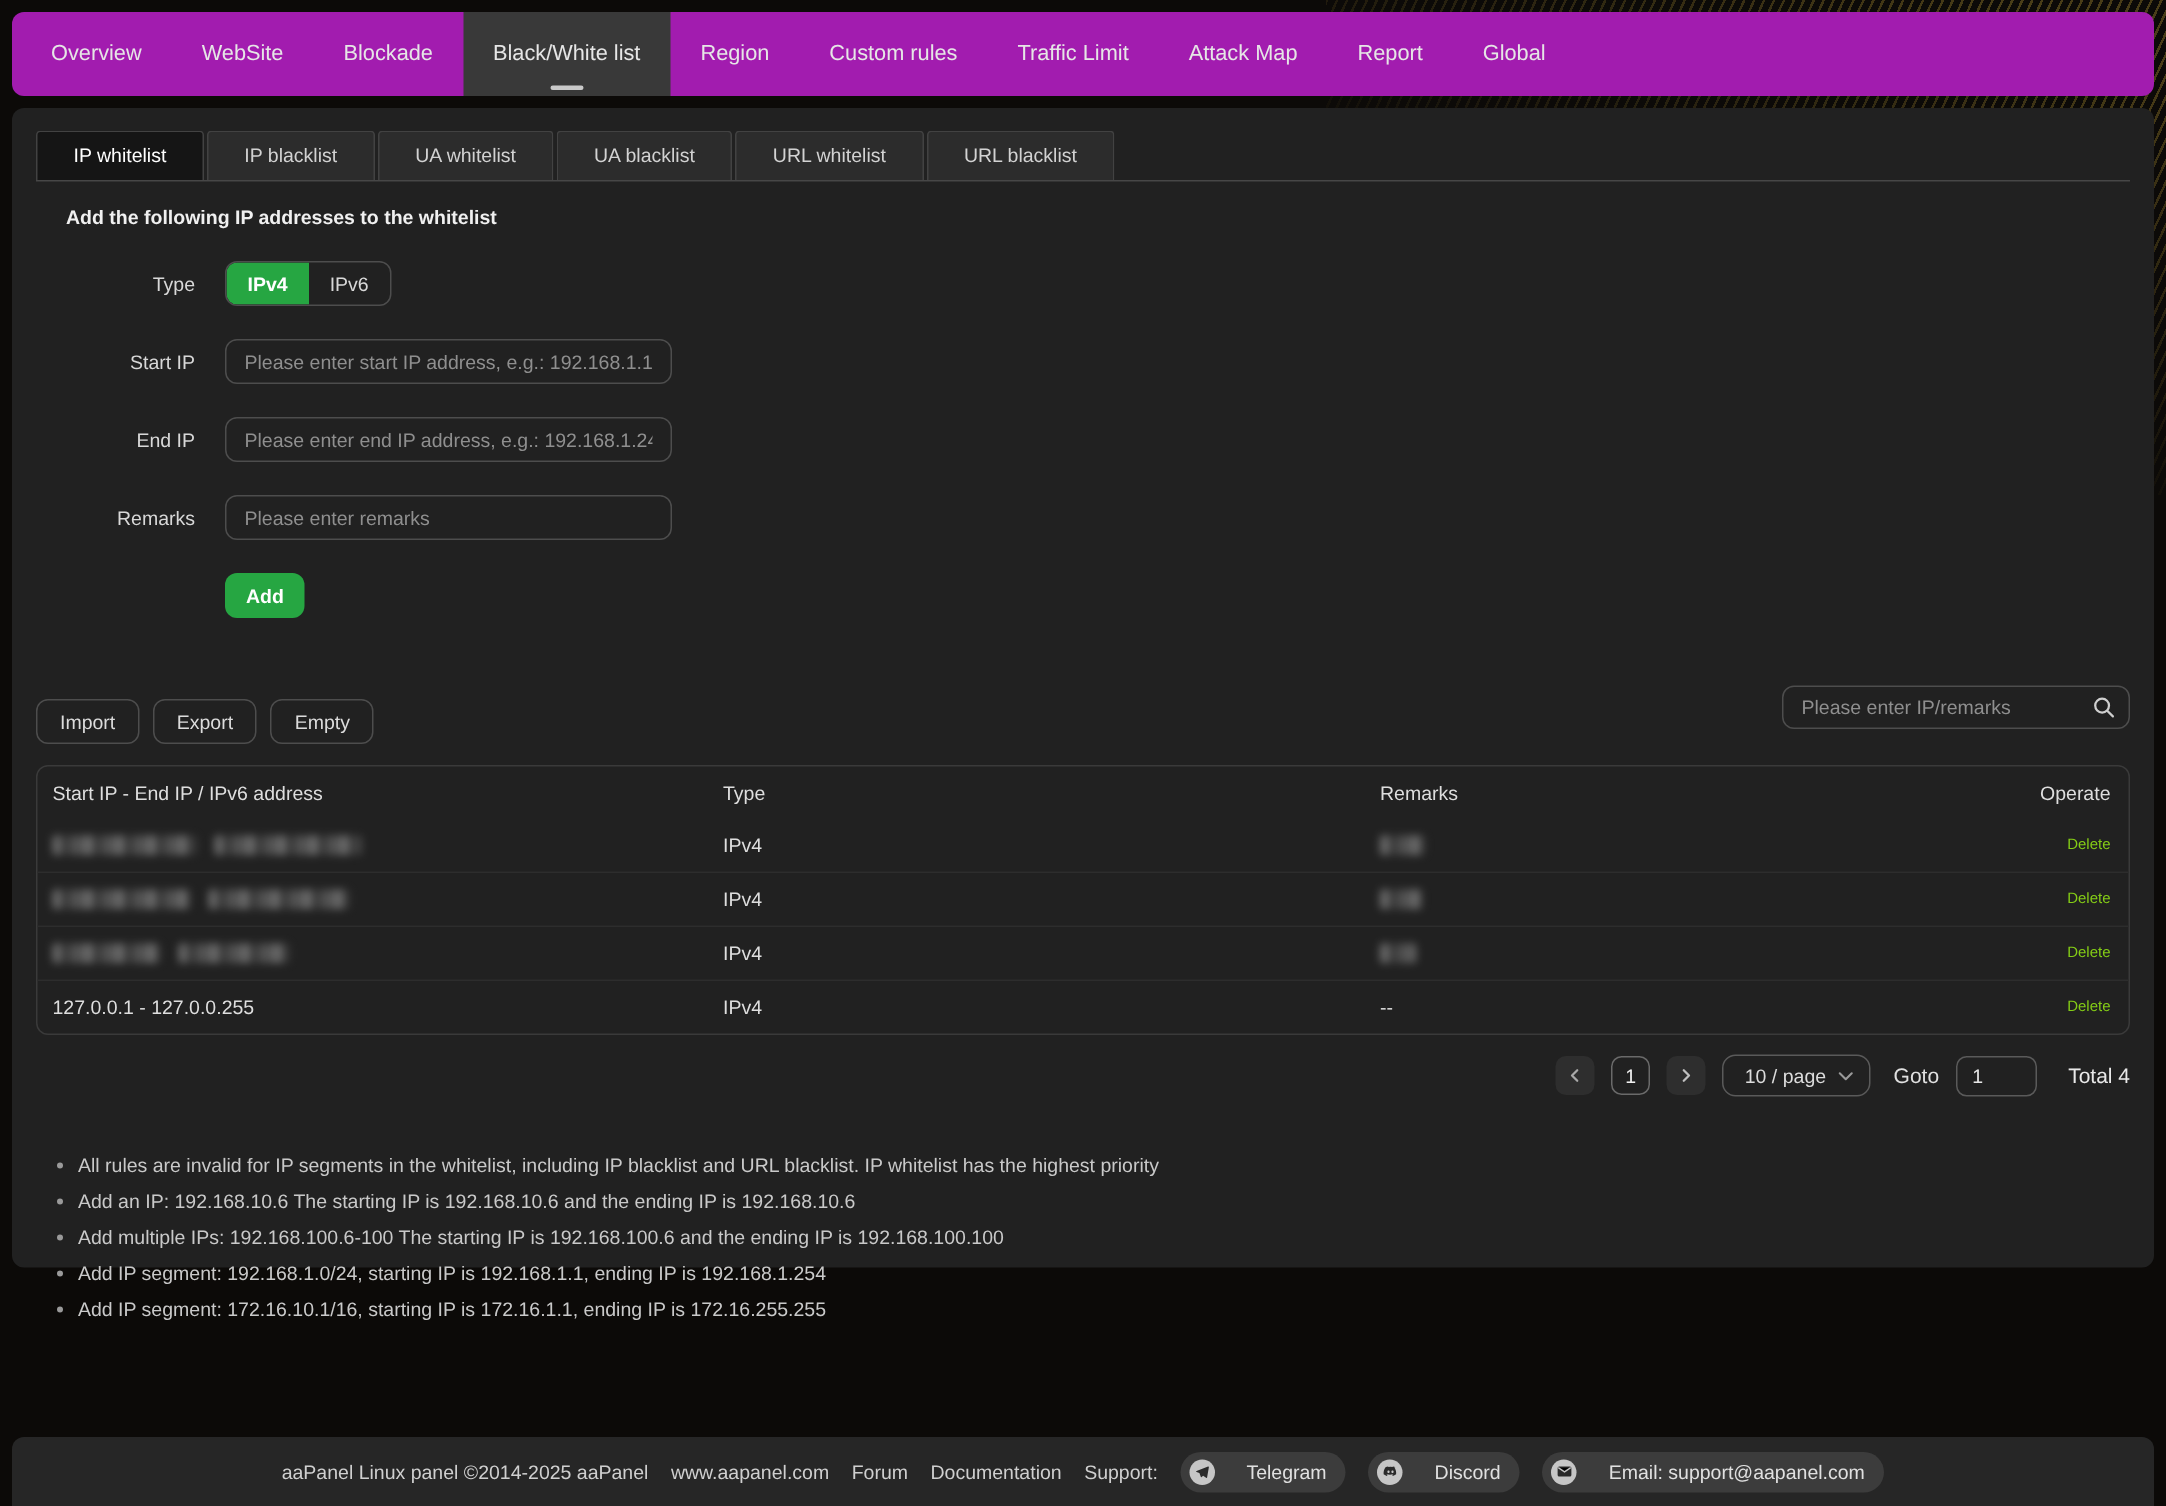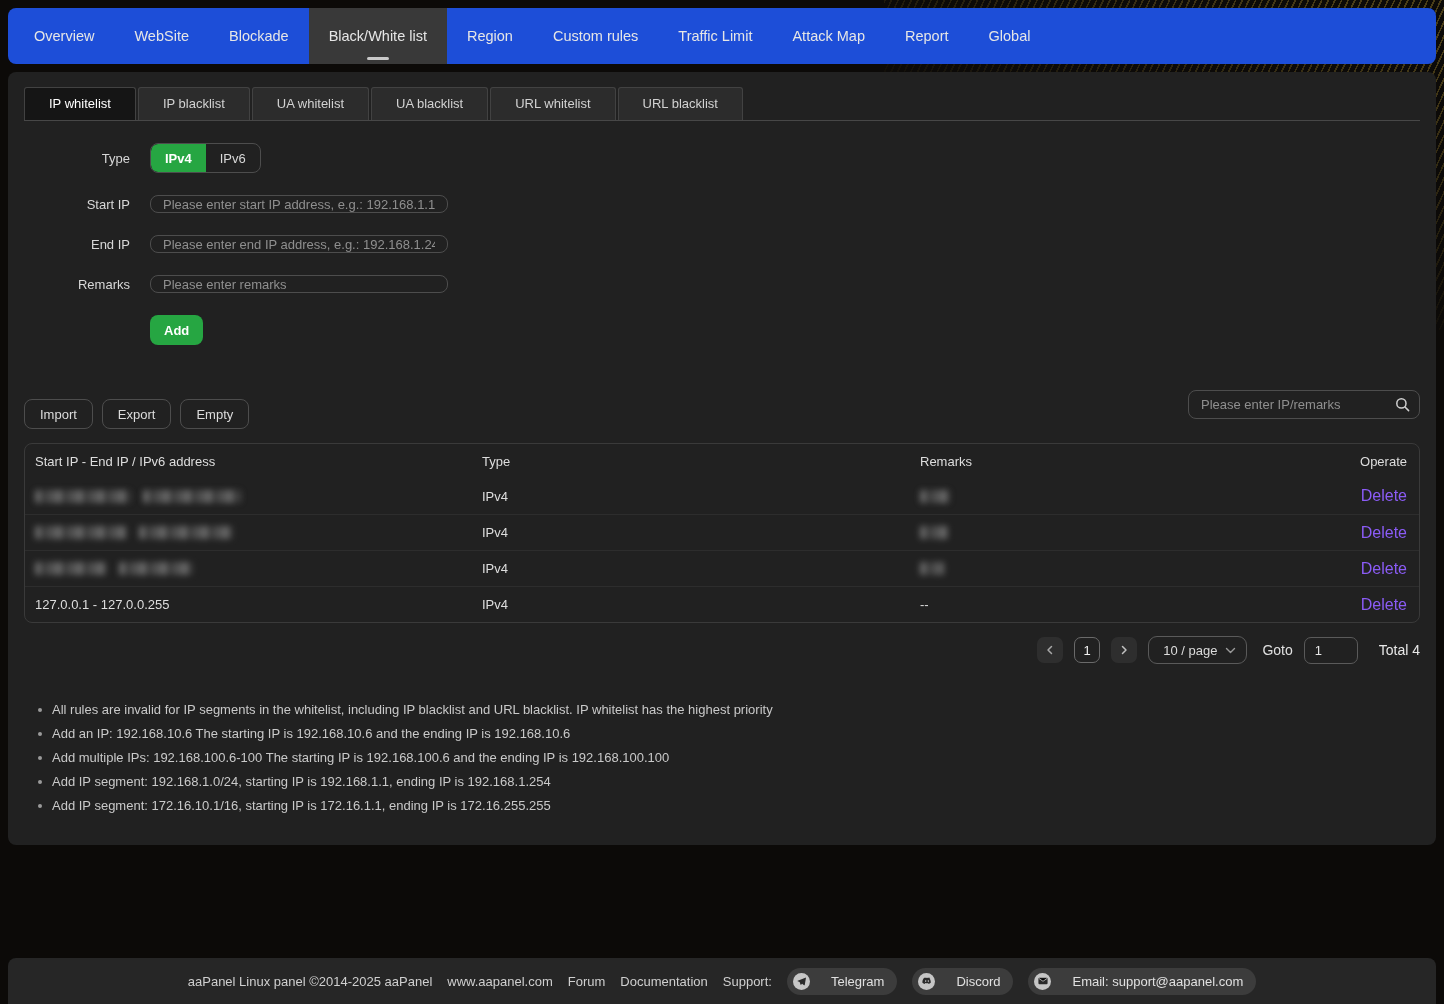--- a/index.html
+++ b/index.html
@@ -13,21 +13,21 @@
   }
   .bg-stripes {
     position:absolute; top:0; right:0; width:560px; height:330px; z-index:0;
     background:repeating-linear-gradient(115deg, rgba(150,125,45,.45) 0 1.6px, transparent 1.6px 6px);
     -webkit-mask-image:linear-gradient(205deg,#000 8%,transparent 62%);
     mask-image:linear-gradient(205deg,#000 8%,transparent 62%);
   }
   
   .topnav {
     position:absolute; left:8px; top:8px; width:1428px; height:56px;
-    background:#1d4ed8; border-radius:8px; display:flex; align-items:stretch;
+    background:#a21caf; border-radius:8px; display:flex; align-items:stretch;
     padding-left:6px; z-index:2;
   }
   .nav-item {
     position:relative; display:flex; align-items:center;
     padding:0 20px; font-size:14.5px; color:#e6e6e6; cursor:pointer; white-space:nowrap;
   }
   .nav-item.active { background:#393939; }
   .nav-item.active::after {
     content:""; position:absolute; left:50%; transform:translateX(-50%);
     bottom:4px; width:22px; height:3px; border-radius:2px; background:#c9c9c9;
@@ -53,21 +53,21 @@
   .segmented {
     display:flex; height:30px; border:1px solid #4d4d4d; border-radius:8px; overflow:hidden;
     background:#212121;
   }
   .seg-opt {
     min-width:54px; padding:0 14px; display:flex; align-items:center; justify-content:center;
     font-size:13px; color:#d8d8d8; cursor:pointer;
   }
   .seg-opt.selected { background:var(--green); color:#fff; font-weight:bold; border-radius:7px 0 0 7px; }
   .text-input {
-    width:298px; height:18px; background:transparent; border:1px solid #4d4d4d;
+    width:298px; height:30px; background:transparent; border:1px solid #4d4d4d;
     border-radius:8px; color:#e6e6e6; font-size:13px; padding:0 12px; outline:none;
     font-family:"Liberation Sans", sans-serif;
   }
   .text-input::placeholder { color:#8f8f8f; }
   .btn-green {
     height:30px; padding:0 14px; background:var(--green); color:#fff; border:none;
     border-radius:8px; font-size:13px; font-weight:bold; cursor:pointer;
     font-family:"Liberation Sans", sans-serif;
   }
   
@@ -81,21 +81,21 @@
   .search-box { margin-left:auto; position:relative; }
   .search-box input { width:232px; height:29px; padding-right:32px; }
   .search-box .mag { position:absolute; right:10px; top:7px; cursor:pointer; }
   
   .table { margin-top:14px; border:1px solid #3a3a3a; border-radius:8px; overflow:hidden; }
   .t-row { display:grid; grid-template-columns:447px 438px 370px 1fr; align-items:center; height:36px; }
   .t-row.head { height:34px; color:#dcdcdc; font-size:13px; }
   .t-row + .t-row { border-top:1px solid #2d2d2d; }
   .t-cell { padding:0 0 0 10px; font-size:13px; color:#dedede; display:flex; align-items:center; }
   .t-cell.op { justify-content:flex-end; padding-right:12px; }
-  .delete-link { color:#8b5cf6; font-size:16px; cursor:pointer; }
+  .delete-link { color:#84cc16; font-size:10px; cursor:pointer; }
   .blur-seg {
     height:13px; border-radius:2px; display:inline-block;
     background:repeating-linear-gradient(90deg,#777 0 6px,#3d3d3d 6px 12px,#5a5a5a 12px 21px);
     filter:blur(3px); opacity:.85;
   }
   .blur-pair { display:flex; gap:12px; }
   
   .pager { display:flex; align-items:center; justify-content:flex-end; margin-top:13px; gap:11px; }
   .pg-btn {
     width:26px; height:26px; border-radius:7px; background:#2e2e2e; border:none;
@@ -167,20 +167,21 @@
   <div class="subtabs">
     <div class="subtab active">IP whitelist</div>
     <div class="subtab">IP blacklist</div>
     <div class="subtab">UA whitelist</div>
     <div class="subtab">UA blacklist</div>
     <div class="subtab">URL whitelist</div>
     <div class="subtab">URL blacklist</div>
   </div>
 
   <div class="form-wrap">
+    <div class="form-title">Add the following IP addresses to the whitelist</div>
 
     <div class="form-row">
       <div class="form-label">Type</div>
       <div class="segmented">
         <div class="seg-opt selected">IPv4</div>
         <div class="seg-opt">IPv6</div>
       </div>
     </div>
 
     <div class="form-row">

